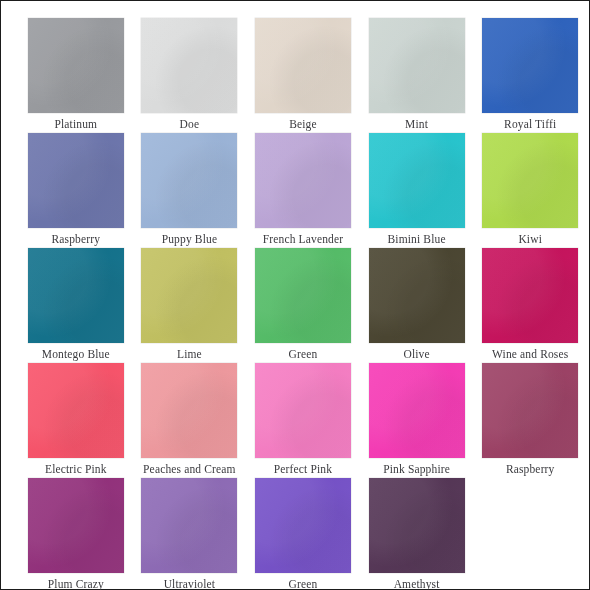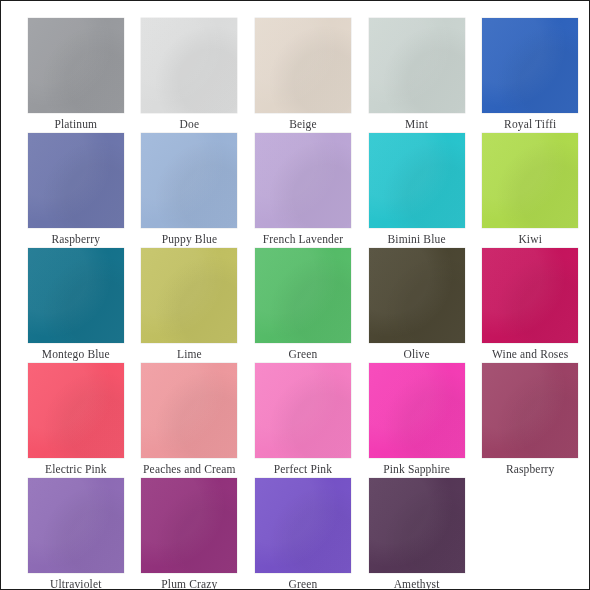--- a/index.html
+++ b/index.html
@@ -147,26 +147,26 @@
       </div>
       <div class="swatch-cell">
         <div class="swatch-chip" style="background-color: rgb(247, 60, 182);"></div>
         <div class="swatch-label">Pink Sapphire</div>
       </div>
       <div class="swatch-cell">
         <div class="swatch-chip" style="background-color: rgb(157, 66, 102);"></div>
         <div class="swatch-label">Raspberry</div>
       </div>
       <div class="swatch-cell">
+        <div class="swatch-chip" style="background-color: rgb(148, 50, 125);"></div>
+        <div class="swatch-label">Plum Crazy</div>
+      </div>
+      <div class="swatch-cell">
         <div class="swatch-chip" style="background-color: rgb(143, 108, 183);"></div>
         <div class="swatch-label">Ultraviolet</div>
-      </div>
-      <div class="swatch-cell">
-        <div class="swatch-chip" style="background-color: rgb(148, 50, 125);"></div>
-        <div class="swatch-label">Plum Crazy</div>
       </div>
       <div class="swatch-cell">
         <div class="swatch-chip" style="background-color: rgb(119, 83, 201);"></div>
         <div class="swatch-label">Green</div>
       </div>
       <div class="swatch-cell">
         <div class="swatch-chip" style="background-color: rgb(86, 55, 87);"></div>
         <div class="swatch-label">Amethyst</div>
       </div>
     </div>

